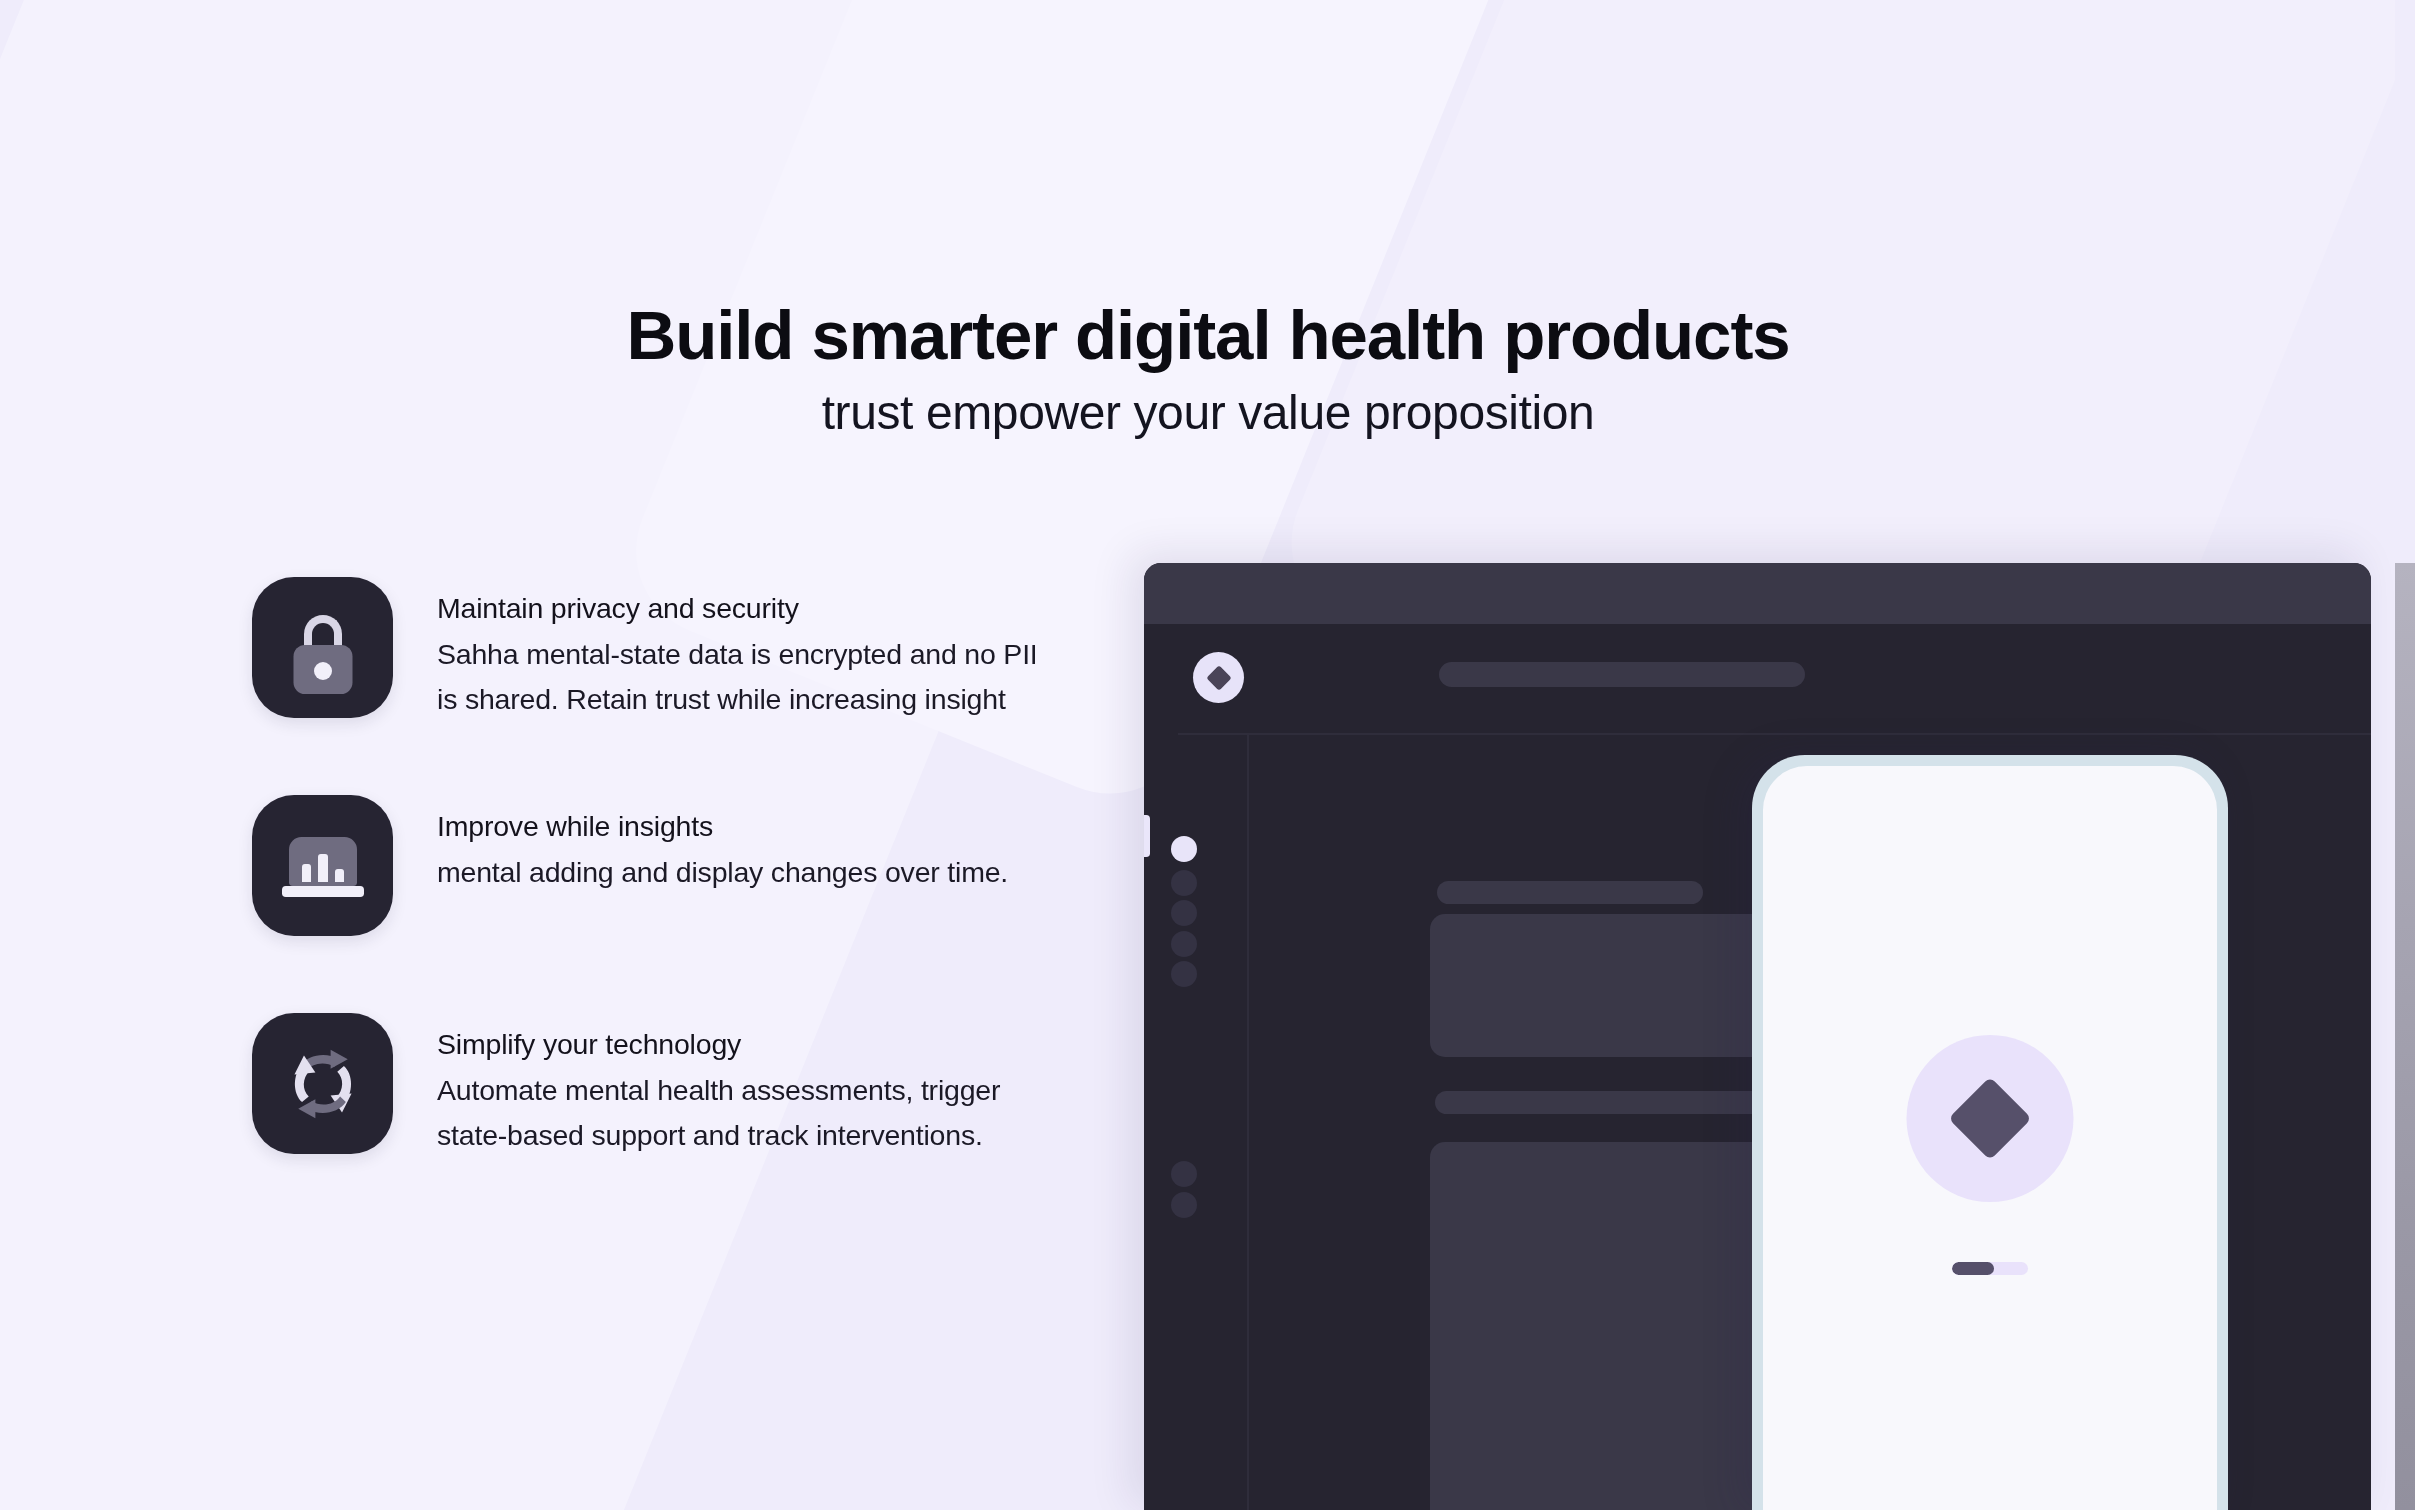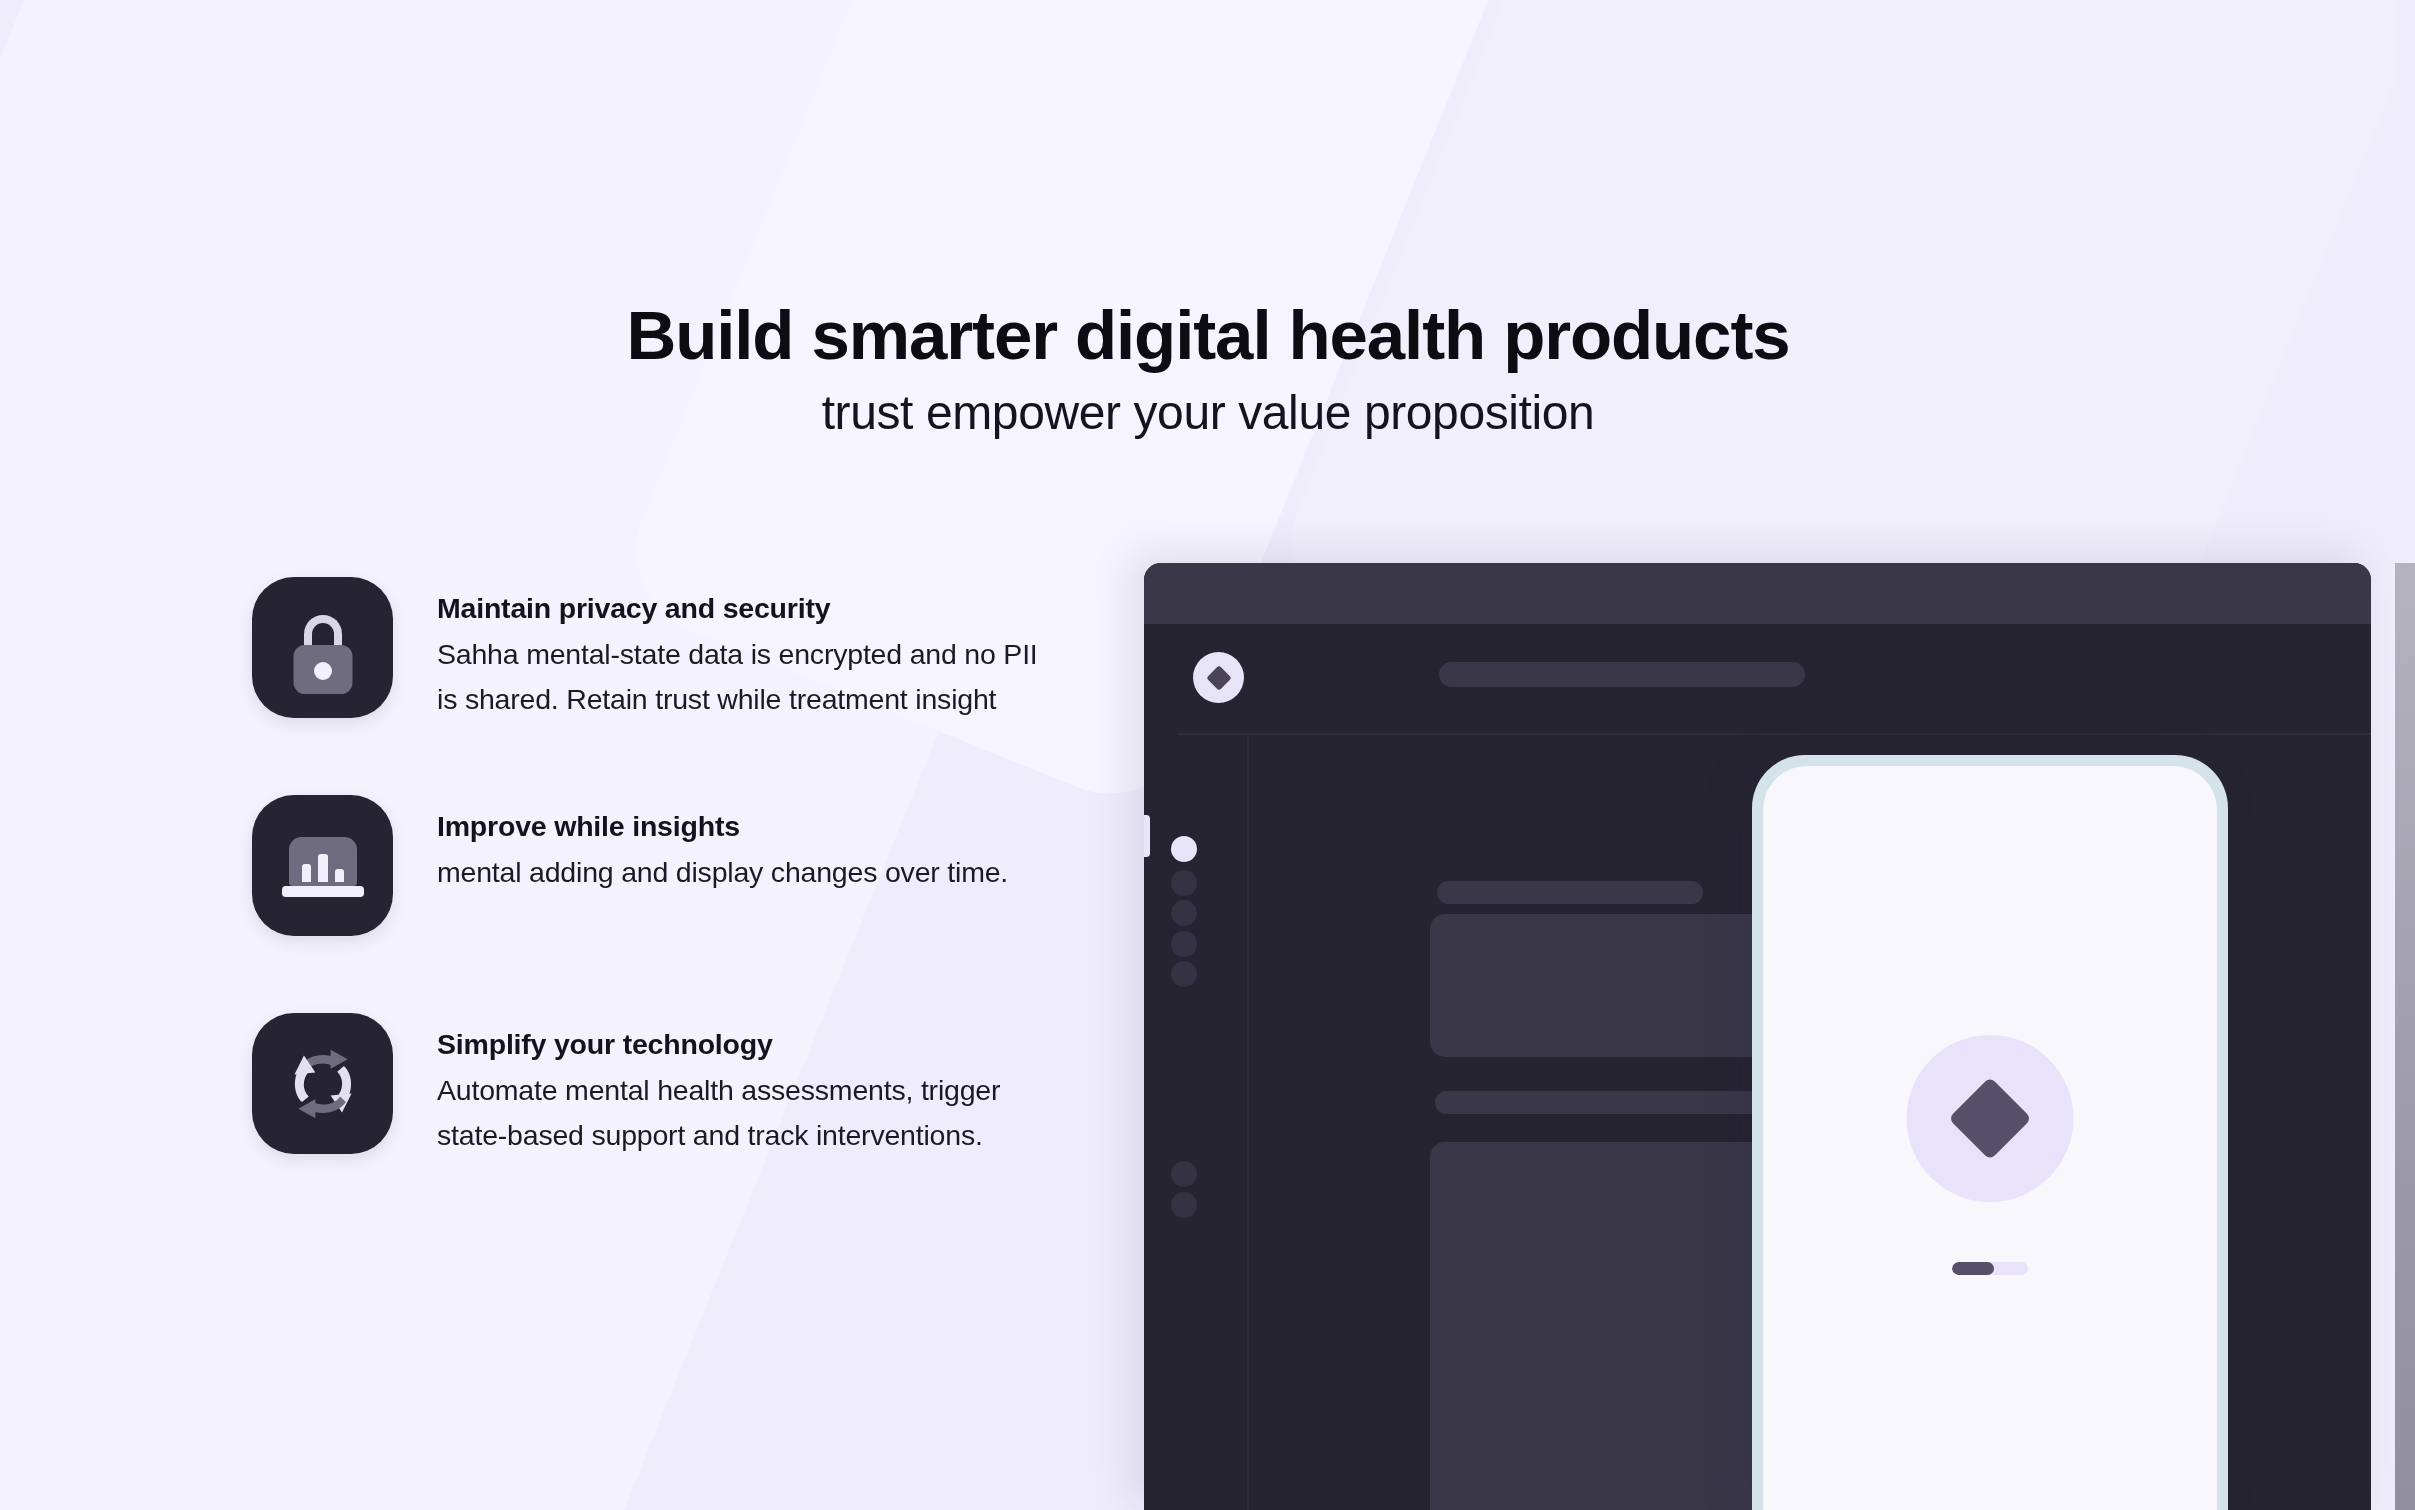--- a/index.html
+++ b/index.html
@@ -93,21 +93,21 @@
     width: 141px;
     height: 141px;
     border-radius: 42px;
     background: #262432;
     position: relative;
     box-shadow: 0 5.7px 15px rgba(30,25,60,0.10);
   }
   .feature-text { padding-left: 44px; padding-top: 13.3px; }
   .feature-title {
     font-size: 28.5px;
-    font-weight: 700;
+    font-weight: 400;
     color: #14121c;
     line-height: 1.28;
     letter-spacing: -0.2px;
   }
   .feature-desc {
     font-size: 28.5px;
     font-weight: 400;
     color: #1b1926;
     line-height: 1.28;
     letter-spacing: -0.2px;
@@ -365,21 +365,21 @@
 
     <div class="feature">
       <div class="feature-icon">
         <div class="ic-lock-shackle"></div>
         <div class="ic-lock-body"></div>
         <div class="ic-lock-hole"></div>
       </div>
       <div class="feature-text">
         <div class="feature-title">Maintain privacy and security</div>
         <div class="feature-desc">Sahha mental-state data is encrypted and no PII</div>
-        <div class="feature-desc">is shared. Retain trust while treatment insight</div>
+        <div class="feature-desc">is shared. Retain trust while increasing insight</div>
       </div>
     </div>
 
     <div class="feature">
       <div class="feature-icon">
         <div class="ic-chart-panel">
           <div class="ic-chart-bar b1"></div>
           <div class="ic-chart-bar b2"></div>
           <div class="ic-chart-bar b3"></div>
         </div>

